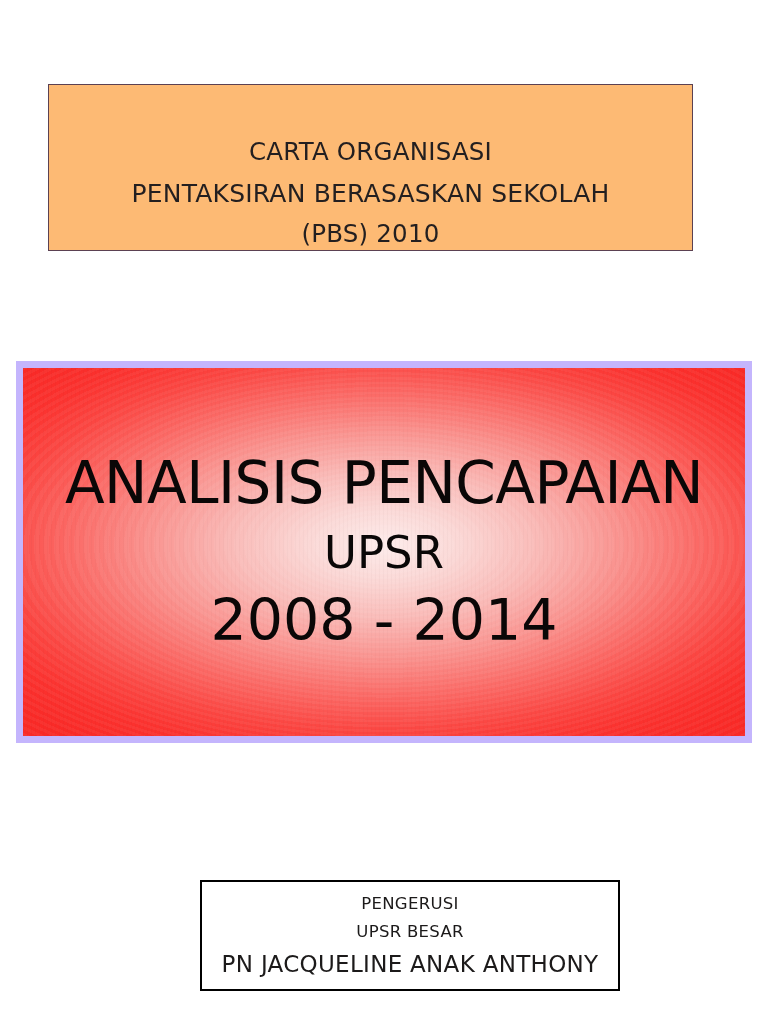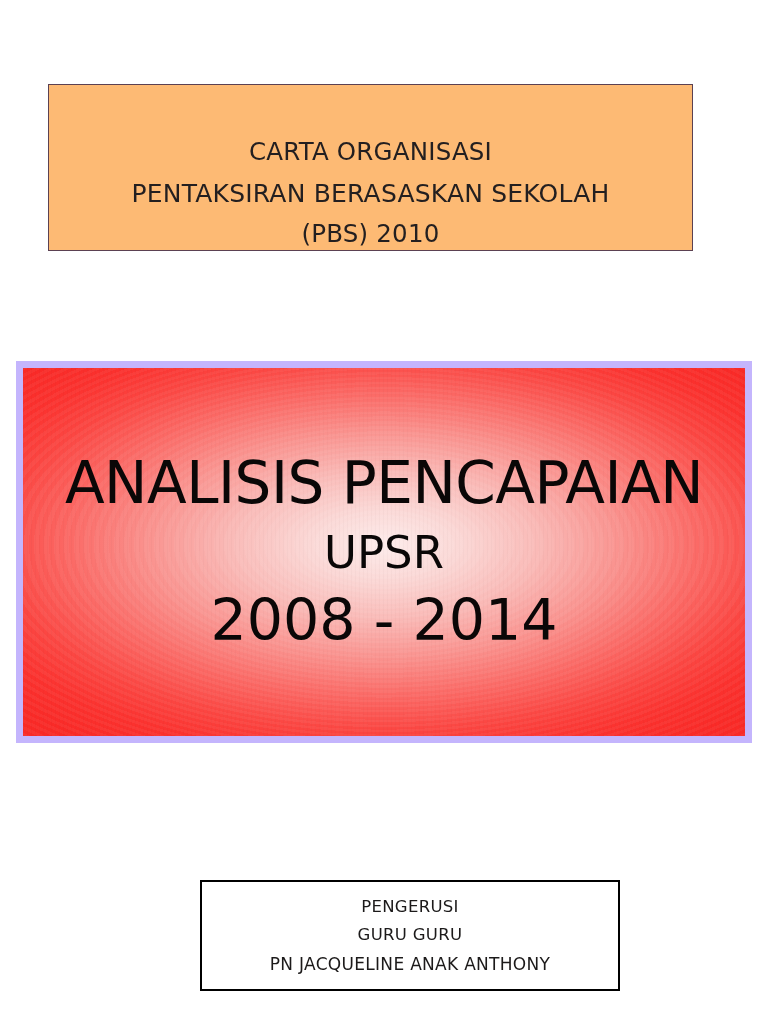--- a/index.html
+++ b/index.html
@@ -140,21 +140,21 @@
   .chair-line {
     font-size: 16.5px;
     letter-spacing: 0.3px;
     color: #1c1a1a;
     text-align: center;
     white-space: nowrap;
     margin: 0;
     padding: 6px 0;
     line-height: 1.0;
   }
-  .chair-line.name { font-size: 17px; }
+  .chair-line.name { font-size: 23px; }
 </style>
 </head>
 <body>
 
 <div class="slide">
 
   <div class="header-box">
     <p class="header-line l1">CARTA ORGANISASI</p>
     <p class="header-line l2">PENTAKSIRAN BERASASKAN SEKOLAH</p>
     <p class="header-line l3">(PBS) 2010</p>
@@ -165,17 +165,17 @@
     <div class="title-banding"></div>
     <div class="title-content">
       <p class="title-line big">ANALISIS PENCAPAIAN</p>
       <p class="title-line mid">UPSR</p>
       <p class="title-line years">2008 - 2014</p>
     </div>
   </div>
 
   <div class="chair-box">
     <p class="chair-line">PENGERUSI</p>
-    <p class="chair-line">GURU GURU</p>
+    <p class="chair-line">UPSR BESAR</p>
     <p class="chair-line name">PN JACQUELINE ANAK ANTHONY</p>
   </div>
 
 </div>
 
 </body></html>

